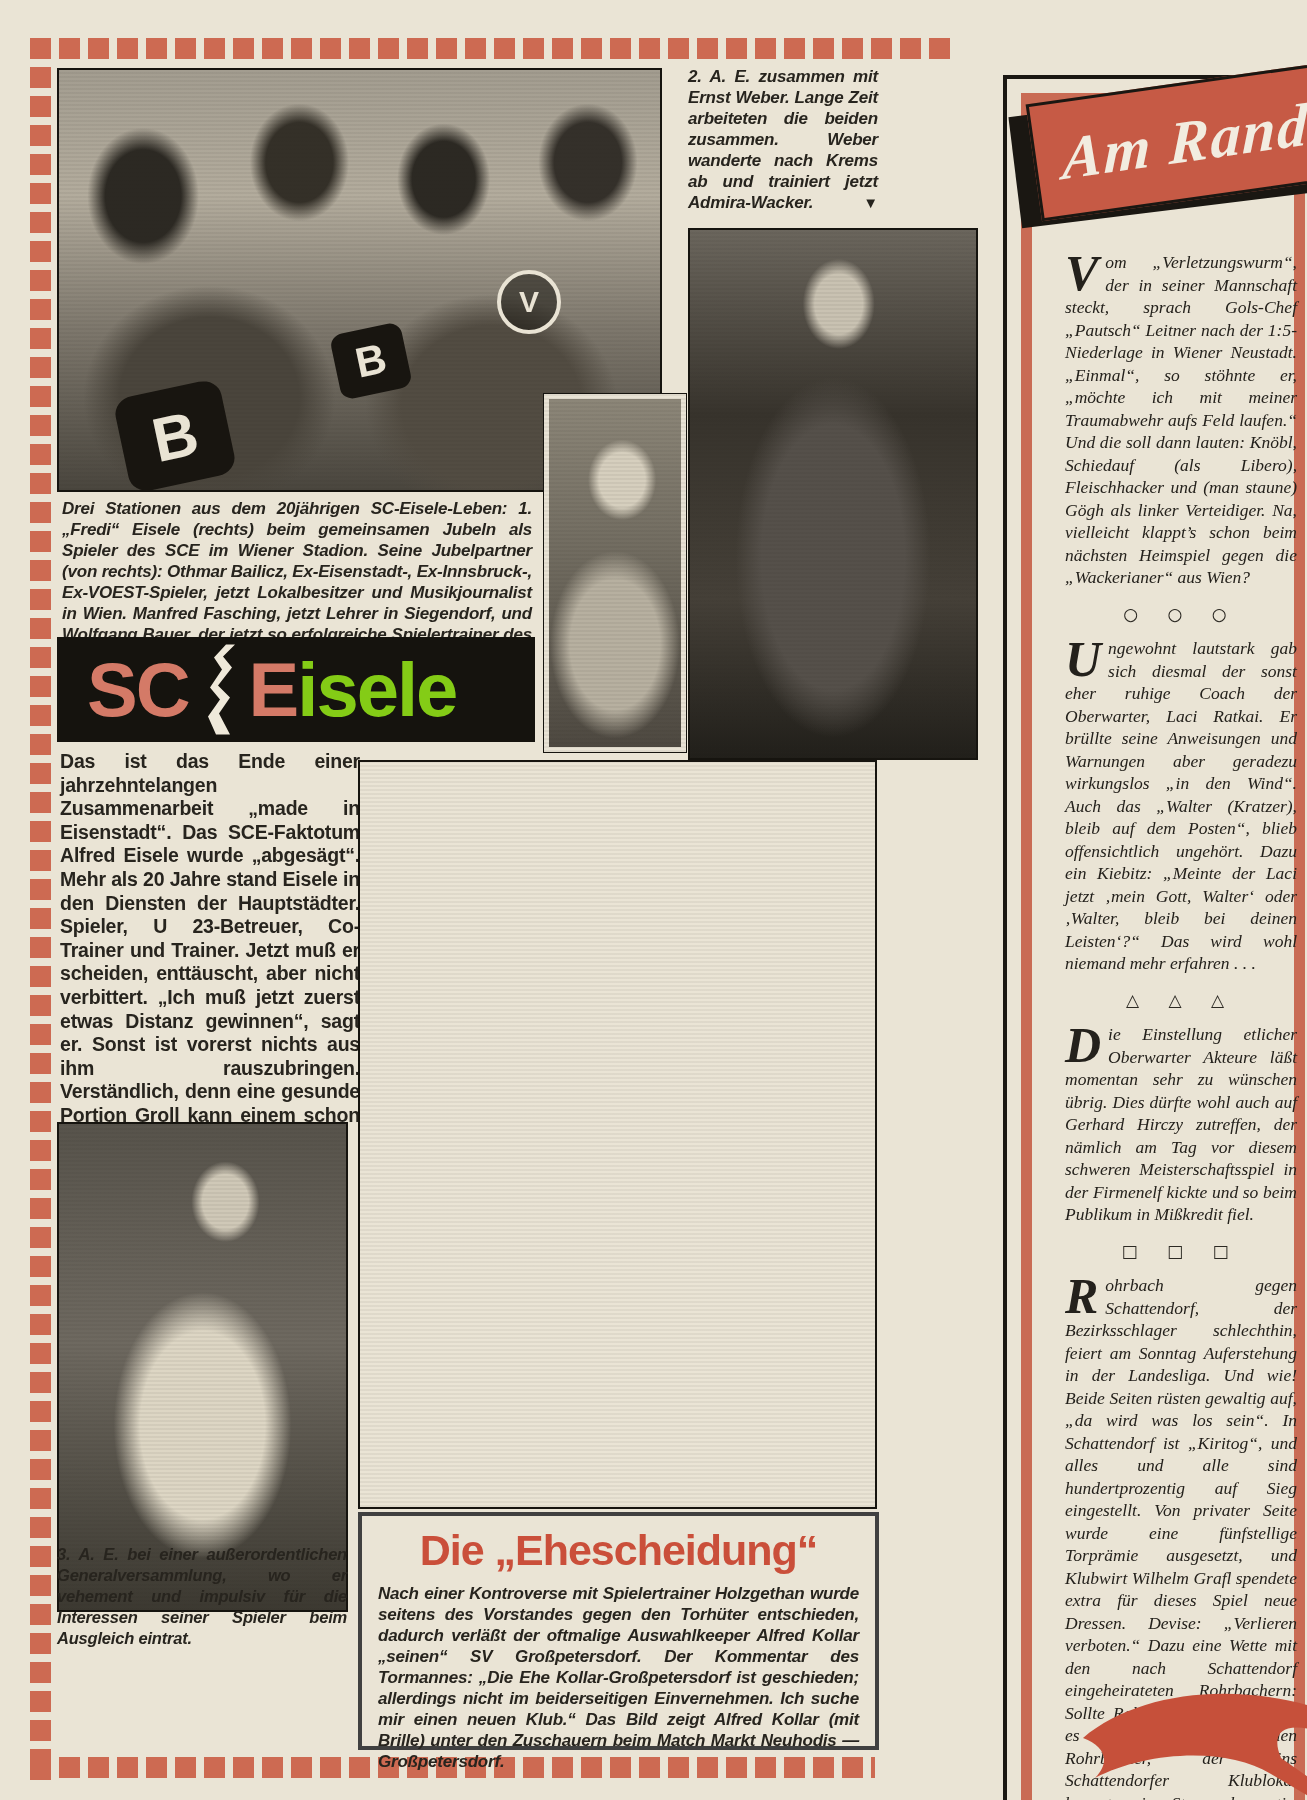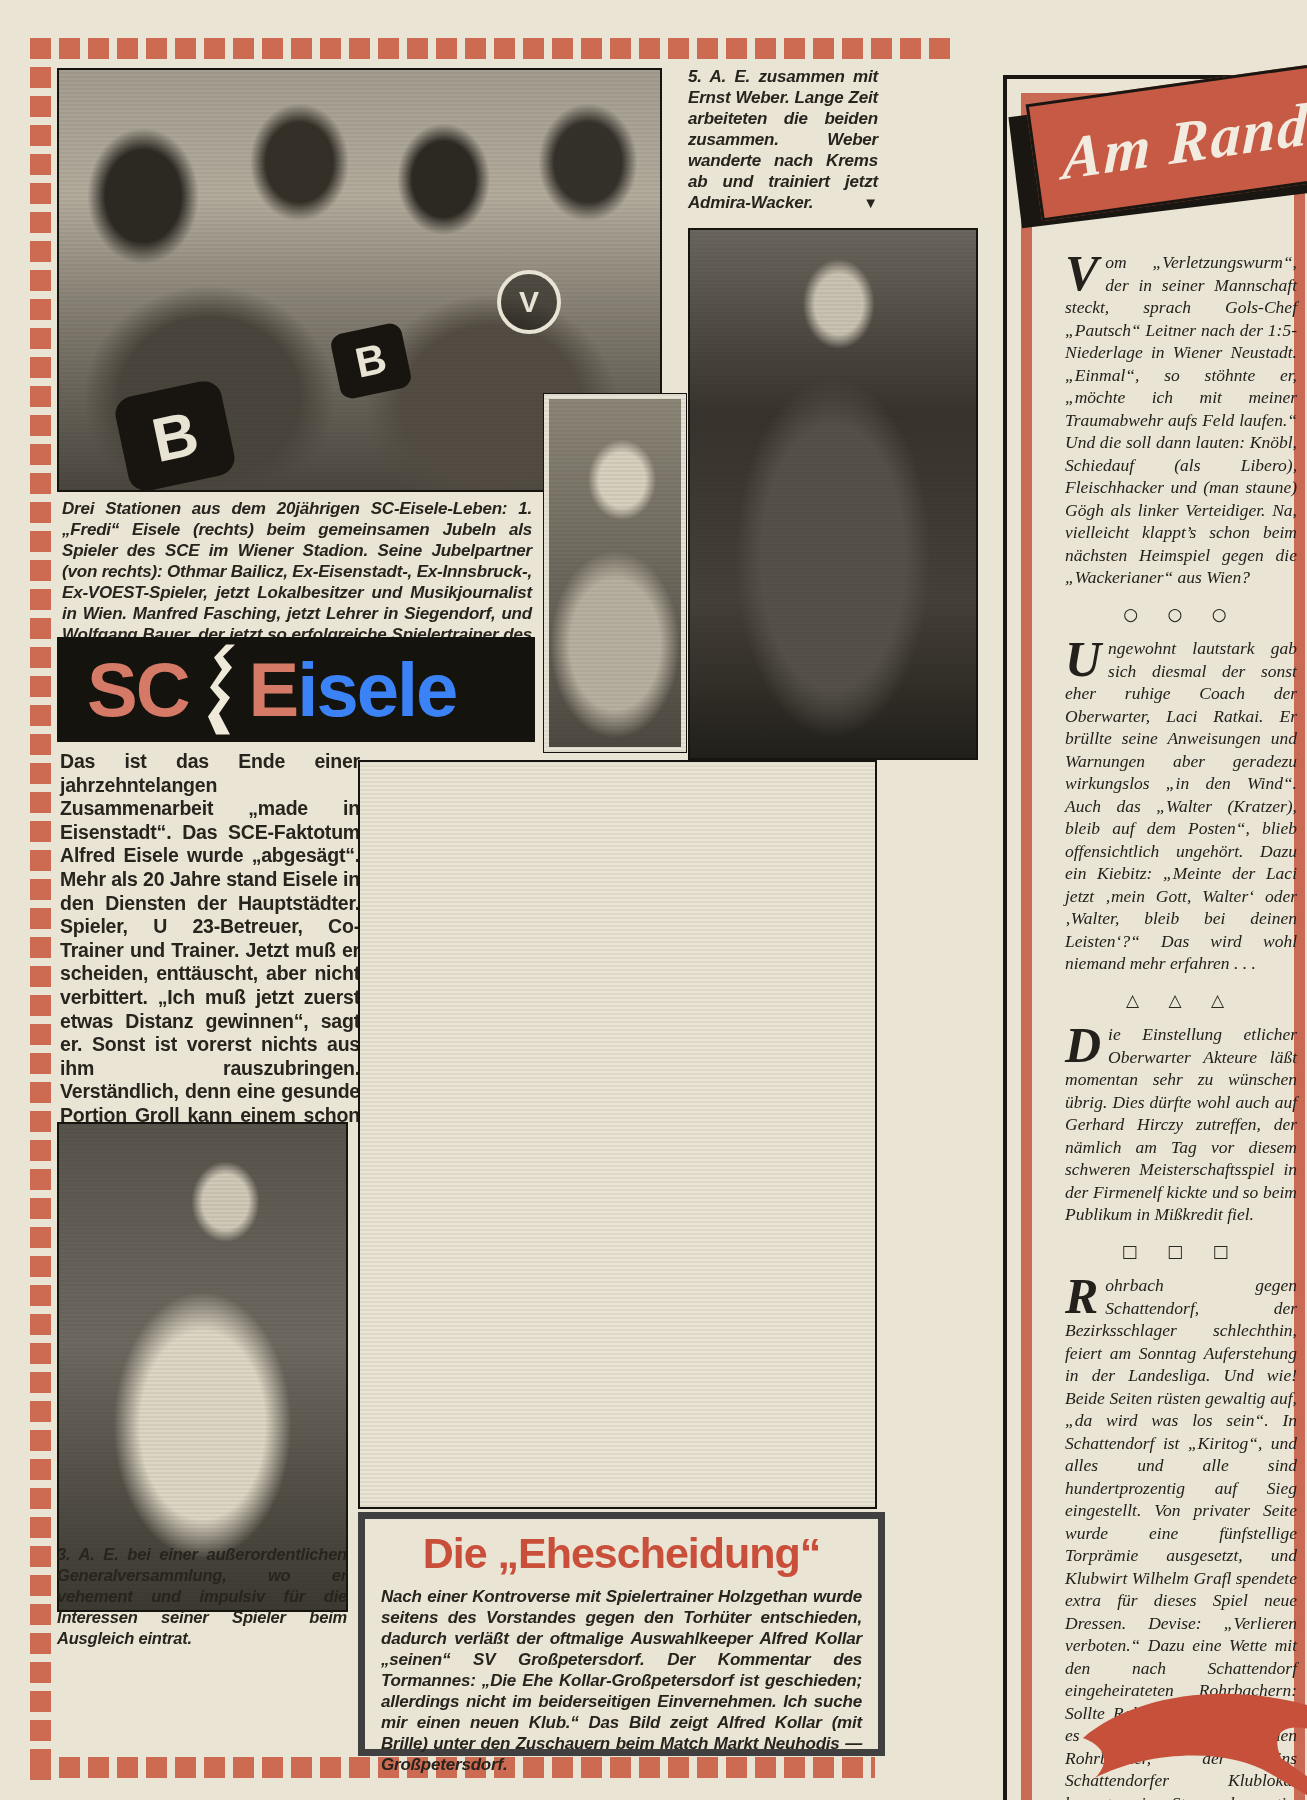--- a/index.html
+++ b/index.html
@@ -55,25 +55,25 @@
   .cap{font-style:italic;font-weight:bold;text-align:justify;
        font-size:17px;line-height:21px;letter-spacing:-0.2px;}
   .lead{position:absolute;font-weight:bold;text-align:justify;
         font-size:19.5px;line-height:23.6px;letter-spacing:-0.2px;}
   .pointer{font-size:15px;text-align:right;padding-right:34px;margin-top:6px;}
 
   
   .hl-bar{position:absolute;background:#15130e;display:flex;align-items:center;overflow:hidden;}
   .hl-txt{font-weight:bold;font-size:76px;line-height:76px;letter-spacing:-2px;}
   .hl-red{color:#d47a67;}
-  .hl-white{color:#3b82f6;}
+  .hl-white{color:#84cc16;}
   .crack{height:100%;margin:0 6px 0 10px;flex:0 0 auto;}
 
   
-  .div-box{position:absolute;border:7px solid #404040;background:#eae4d5;}
+  .div-box{position:absolute;border:4px solid #404040;background:#eae4d5;}
   .div-hl{color:#ca4f3a;font-weight:bold;font-size:43px;letter-spacing:-1px;
           text-align:center;margin:10px 0 8px 0;}
 
   
   .ar-box{position:absolute;border:4px solid #1a1712;}
   .ar-inner{position:absolute;inset:14px;border:11px solid #c96b54;}
   .ar-content{position:absolute;left:58px;top:172px;width:232px;
               font-family:"Liberation Serif",serif;font-style:italic;
               font-size:17.5px;line-height:22.5px;text-align:justify;color:#24211c;}
   .ar-par{margin:0 0 6px 0;}
@@ -100,21 +100,21 @@
   <div class="dash-v" style="left:30px;top:38px;height:1742px;"></div>
   <div class="dash-h" style="left:30px;top:1757px;width:845px;"></div>
 
   <div class="photo ph1" style="left:57px;top:68px;width:601px;height:420px;">
     <div class="grain"></div>
     <div class="shirt-mark" style="left:62px;top:318px;width:108px;height:96px;font-size:62px;">B</div>
     <div class="shirt-mark" style="left:276px;top:258px;width:72px;height:66px;font-size:42px;">B</div>
     <div class="shirt-circle" style="left:438px;top:200px;width:56px;height:56px;font-size:30px;">V</div>
   </div>
 
-  <div class="cap" style="position:absolute;left:688px;top:66px;width:190px;">5. A. E. zusammen mit Ernst Weber. Lange Zeit arbeiteten die beiden zusammen. Weber wanderte nach Krems ab und trainiert jetzt Admira-Wacker.</div>
+  <div class="cap" style="position:absolute;left:688px;top:66px;width:190px;">2. A. E. zusammen mit Ernst Weber. Lange Zeit arbeiteten die beiden zusammen. Weber wanderte nach Krems ab und trainiert jetzt Admira-Wacker.</div>
   <div class="pointer" style="position:absolute;left:688px;top:188px;width:190px;">▼</div>
 
   <div class="photo ph2" style="left:688px;top:228px;width:286px;height:528px;">
     <div class="grain"></div>
   </div>
 
   <div class="photo ph3" style="left:543px;top:393px;width:142px;height:358px;border:1px solid #16140f;outline:5px solid #e9e3d5;outline-offset:-6px;z-index:3;">
     <div class="grain"></div>
   </div>
 

